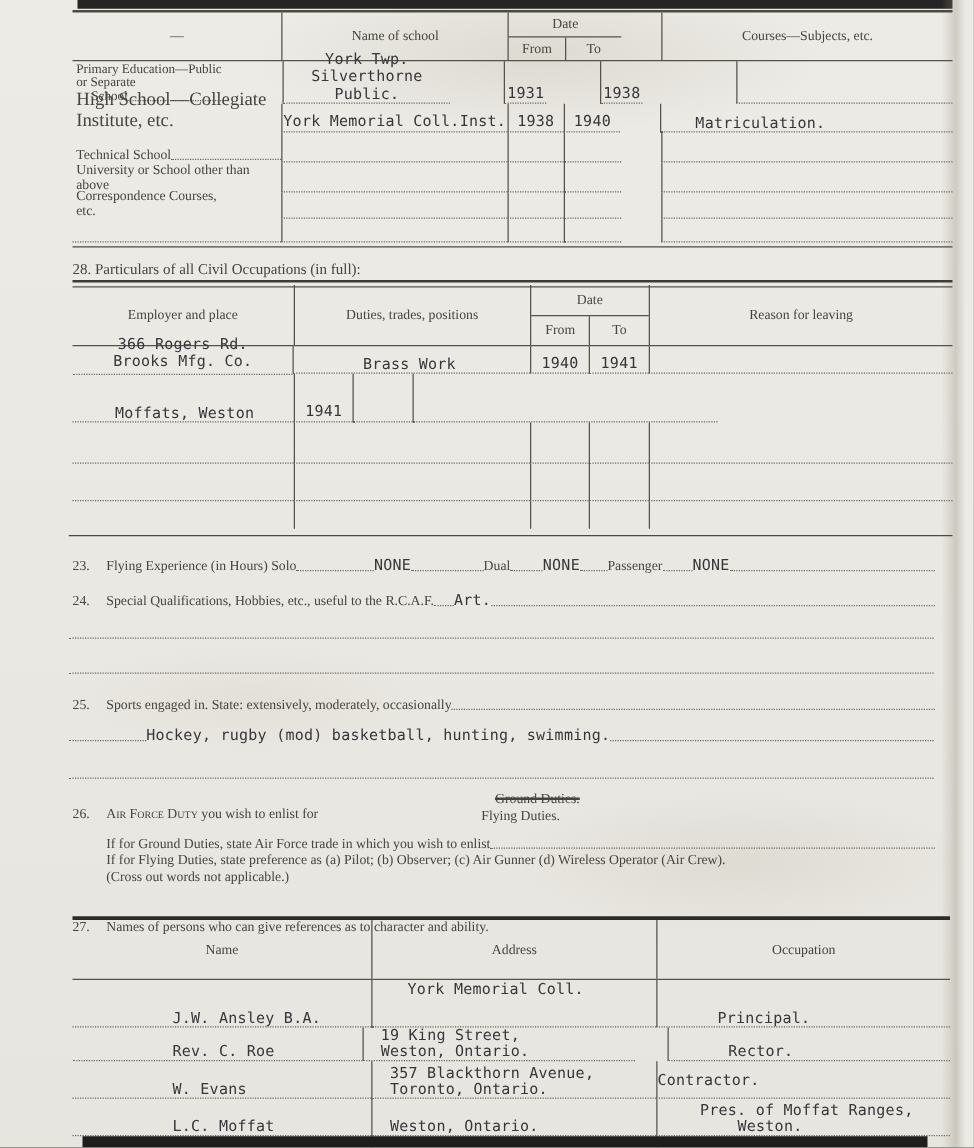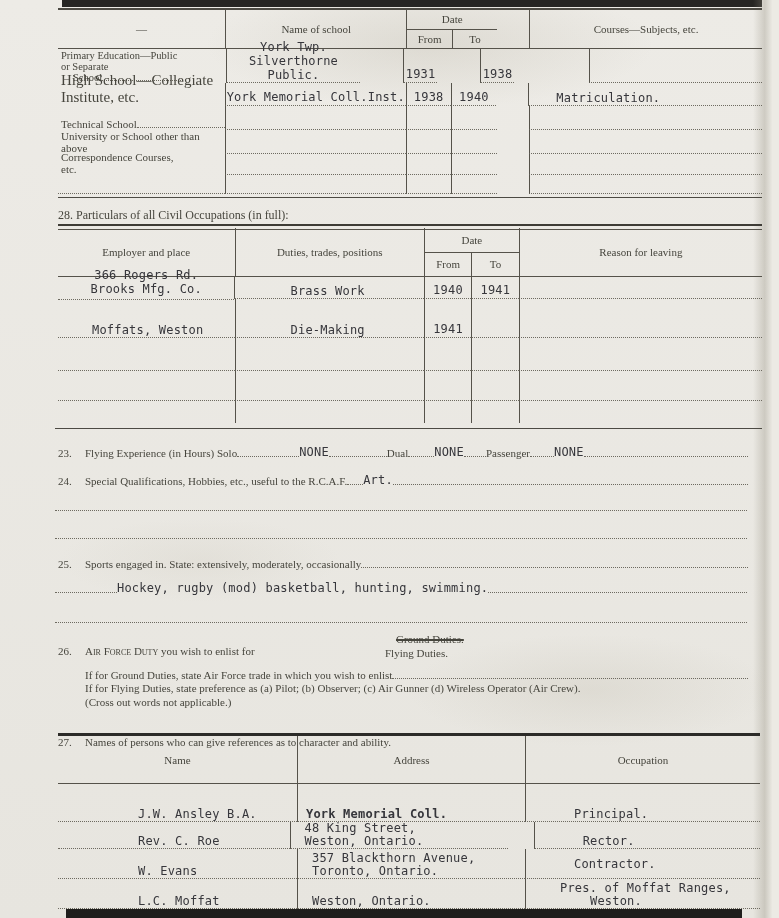--- a/index.html
+++ b/index.html
@@ -188,23 +188,20 @@
         </div>
       <div class="cell c-from vline typed num dotbottom">1940</div>
       <div class="cell c-to vline typed num dotbottom">1941</div>
       <div class="cell vline dotbottom" style="width:244px;"></div>
     </div>
 
     <div class="trow" style="height:39px;">
       <div class="cell typed bend dotbottom" style="width:177px; padding-left:34px;">
           <span>Moffats, Weston</span>
         </div>
-      <div class="cell vline typed bend dotbottom" style="width:190px; padding-left:55px;">
-          <span>Die-Making</span>
-        </div>
       <div class="cell c-from vline typed num dotbottom">1941</div>
       <div class="cell c-to vline dotbottom"></div>
       <div class="cell vline dotbottom" style="width:244px;"></div>
     </div>
 
     <div class="trow" style="height:33px;">
       <div class="cell dotbottom" style="width:177px;"></div>
       <div class="cell vline dotbottom" style="width:190px;"></div>
       <div class="cell c-from vline dotbottom"></div>
       <div class="cell c-to vline dotbottom"></div>
@@ -293,50 +290,50 @@
     <div class="trow" style="height:47px; border-bottom:1px solid #55524a;">
       <div class="cell r-name hdr print">Name</div>
       <div class="cell r-addr vline hdr print">Address</div>
       <div class="cell r-occ vline hdr print">Occupation</div>
     </div>
 
     <div class="trow" style="height:38px;">
       <div class="cell r-name typed bend dotbottom" style="padding-left:80px;">
           <span>J.W. Ansley B.A.</span>
         </div>
-      <div class="cell r-addr vline typed dotbottom" style="display:flex;flex-direction:column;justify-content:flex-end;line-height:14px;padding-left:8px;font-weight:bold;">
+      <div class="cell r-addr vline typed dotbottom" style="display:flex;flex-direction:column;justify-content:flex-start;line-height:14px;padding-left:28px;">
         <div>York Memorial Coll.</div>
       </div>
       <div class="cell r-occ vline typed bend dotbottom" style="padding-left:48px;">
           <span>Principal.</span>
         </div>
     </div>
 
     <div class="trow" style="height:27px;">
       <div class="cell r-name typed bend dotbottom" style="padding-left:80px;">
           <span>Rev. C. Roe</span>
         </div>
       <div class="cell r-addr vline typed dotbottom" style="display:flex;flex-direction:column;justify-content:flex-end;line-height:13px;padding-left:14px;">
-        <div>48 King Street,</div>
+        <div>19 King Street,</div>
         <div>Weston, Ontario.</div>
       </div>
       <div class="cell r-occ vline typed bend dotbottom" style="padding-left:48px;margin-left:26px;">
           <span>Rector.</span>
         </div>
     </div>
 
     <div class="trow" style="height:30px;">
       <div class="cell r-name typed bend dotbottom" style="padding-left:80px;">
           <span>W. Evans</span>
         </div>
       <div class="cell r-addr vline typed dotbottom" style="display:flex;flex-direction:column;justify-content:flex-end;line-height:13px;padding-left:14px;">
         <div>357 Blackthorn Avenue,</div>
         <div>Toronto, Ontario.</div>
       </div>
-      <div class="cell r-occ vline typed dotbottom" style="display:flex;flex-direction:column;justify-content:center;padding-left:48px;">
+      <div class="cell r-occ vline typed dotbottom" style="display:flex;flex-direction:column;justify-content:center;">
           <span>Contractor.</span>
         </div>
     </div>
 
     <div class="trow" style="height:30px;">
       <div class="cell r-name typed bend dotbottom" style="padding-left:80px;">
           <span>L.C. Moffat</span>
         </div>
       <div class="cell r-addr vline typed bend dotbottom" style="padding-left:14px;">
           <span>Weston, Ontario.</span>

